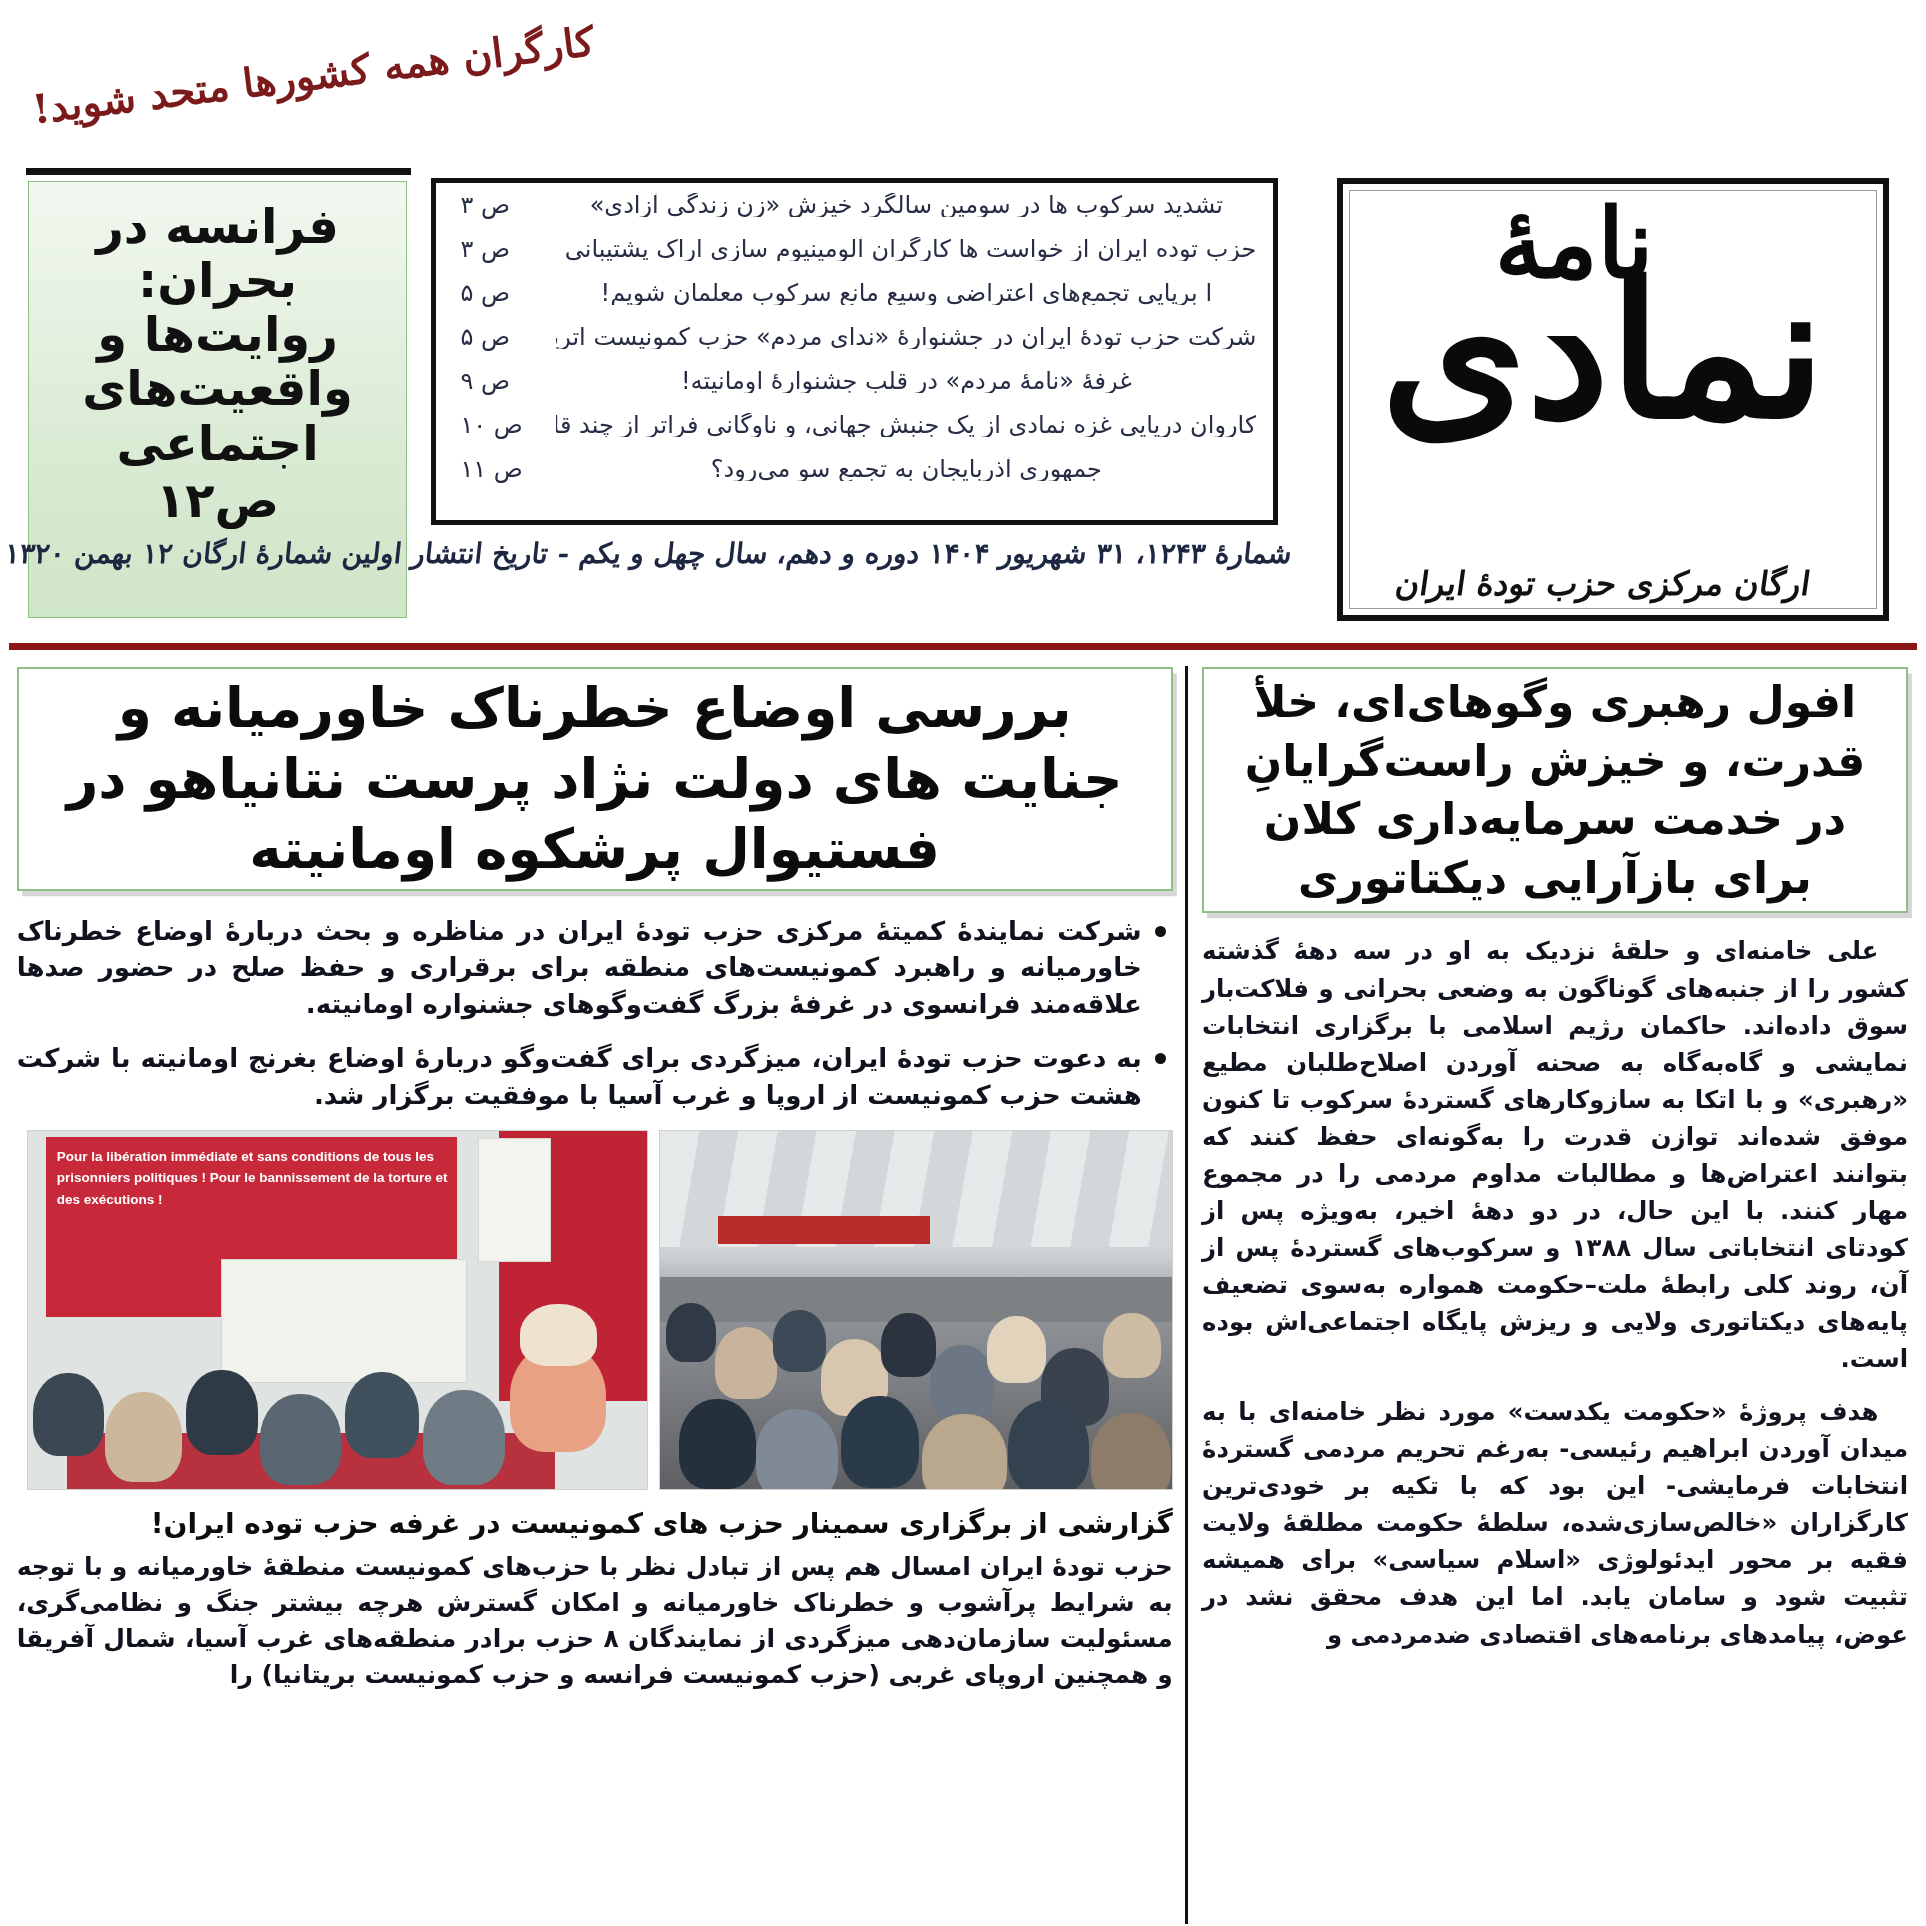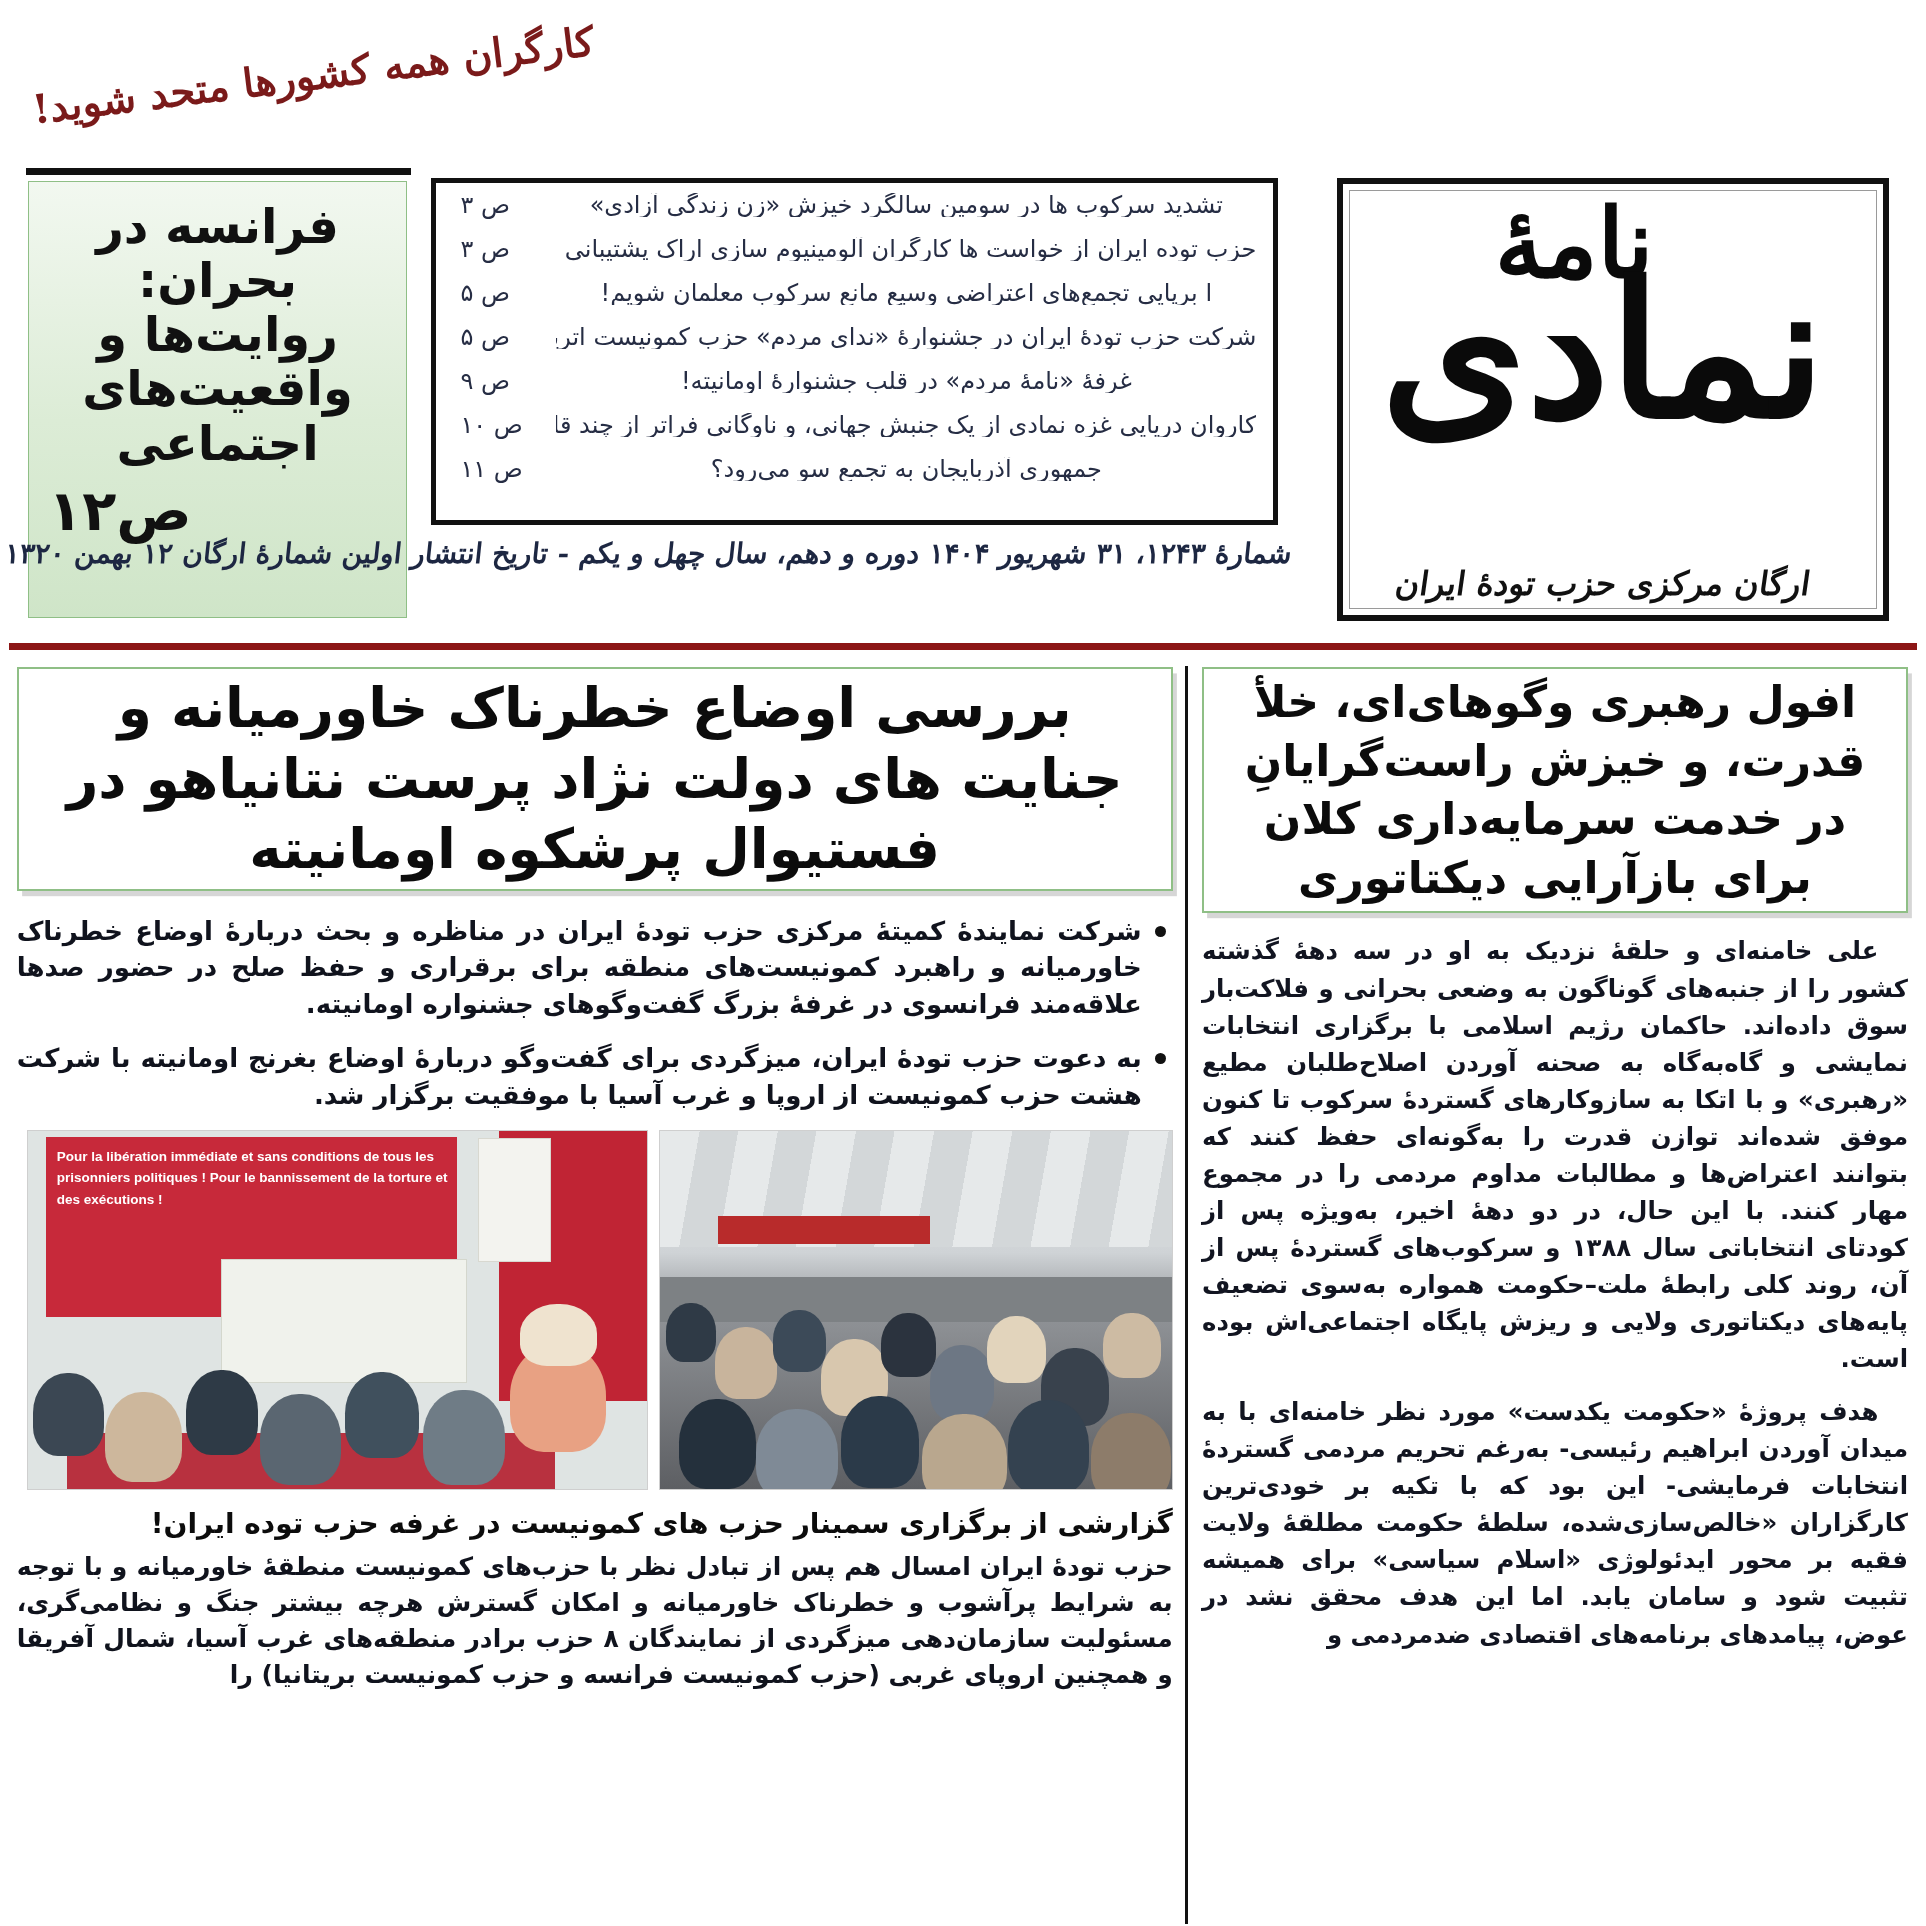--- a/index.html
+++ b/index.html
@@ -35,21 +35,21 @@
   }
   .teaser .rule{
     position:absolute;left:-2.6px;top:-14px;width:385px;height:7px;background:#111;
   }
   .teaser-text{
     direction:rtl;text-align:center;color:#111;
     font-size:48px;line-height:1.13;font-weight:800;
     font-family:"DejaVu Sans","Liberation Sans",sans-serif;
   }
   .teaser-page{
-    direction:rtl;text-align:left;color:#111;font-size:56px;font-weight:800;margin-top:8px;
+    direction:rtl;text-align:center;color:#111;font-size:48px;font-weight:800;margin-top:2px;
   }
 
   
   .contents{
     position:absolute;left:431px;top:178px;width:847px;height:347px;
     border:5.1px solid #111;background:#fff;box-sizing:border-box;
     padding:10.3px 16.7px 6.4px 16.7px;
   }
   .c-row{
     display:flex;flex-direction:row;align-items:baseline;

